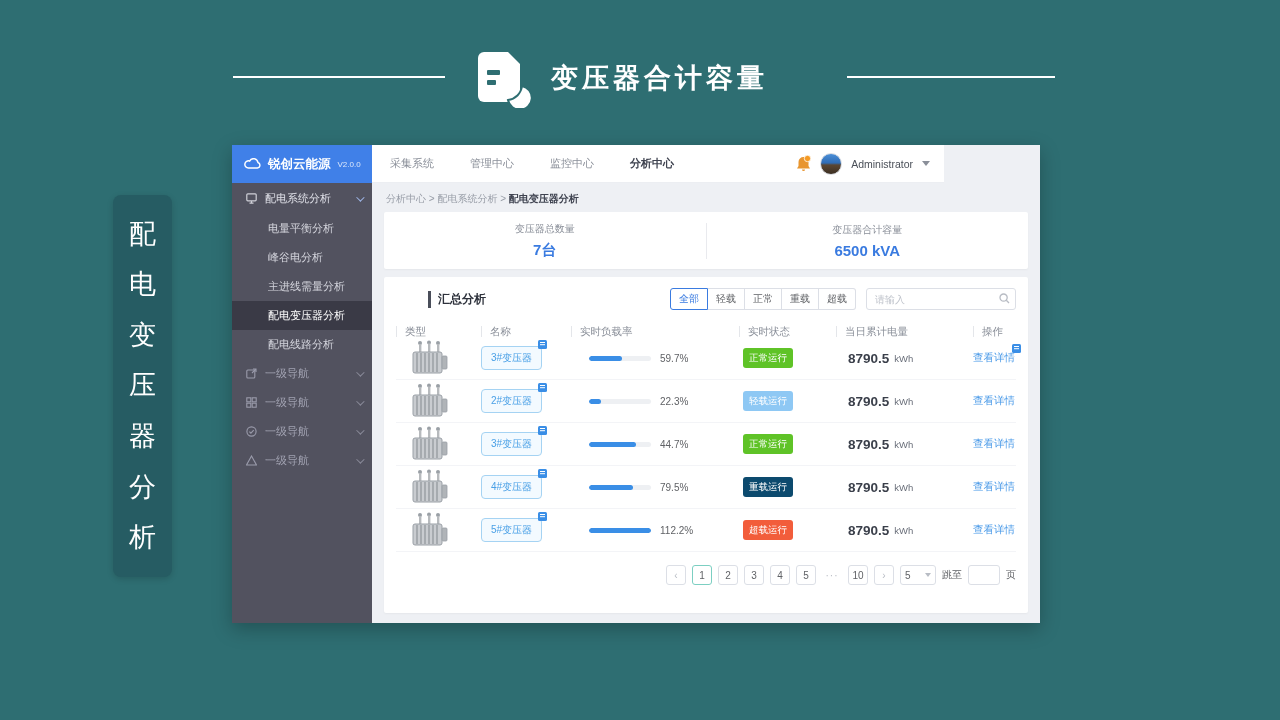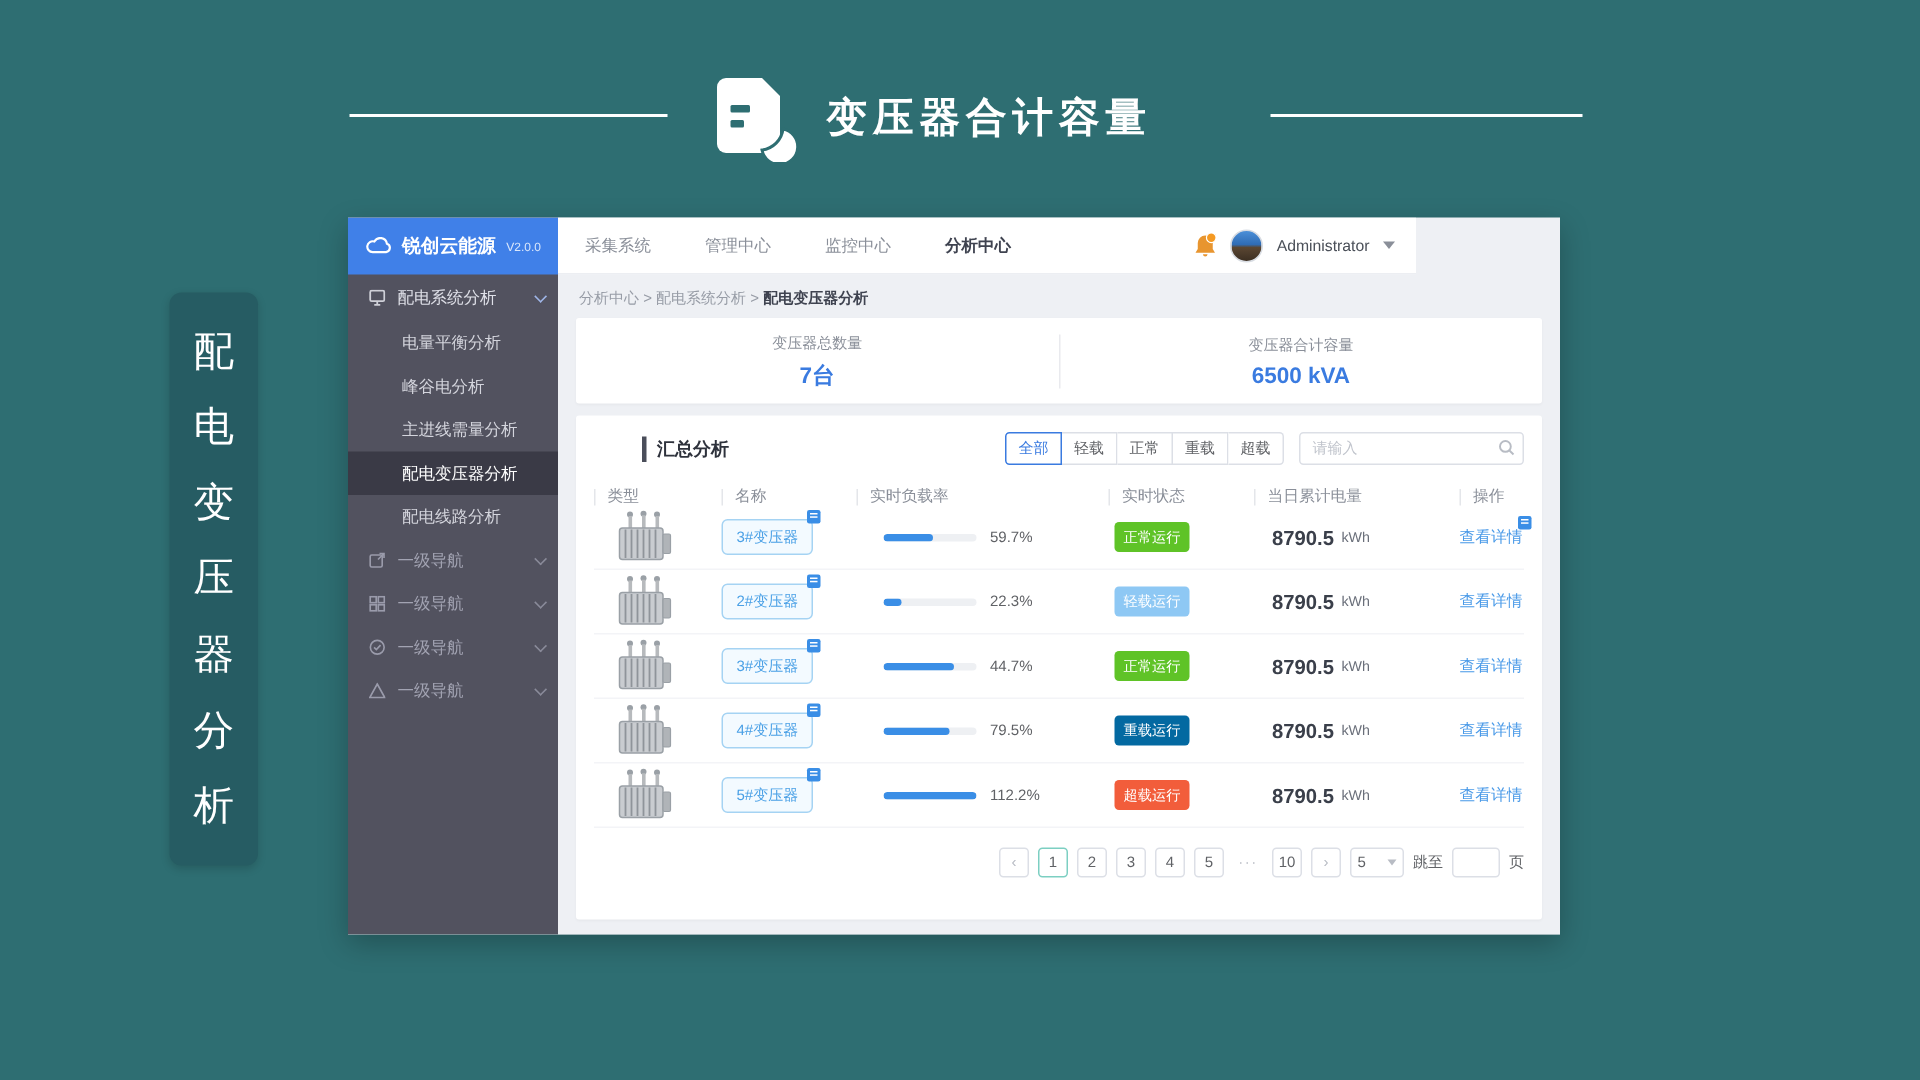--- a/index.html
+++ b/index.html
@@ -82,21 +82,21 @@
   .tr-icon { width:40px; height:36px; margin-left:14px; }
   .chip { position:relative; border:1px solid #a5d3f3; background:#f3faff; color:#4aa0e6; font-size:10px; padding:4px 9px; border-radius:4px; cursor:pointer; }
   .chipbadge { position:absolute; right:-6px; top:-7px; width:9px; height:9px; background:#3a8ee6; border-radius:1.5px; display:block; }
   .chipbadge:after { content:""; position:absolute; left:2px; top:2px; width:5px; height:1.4px; background:#fff; box-shadow:0 2.2px 0 #fff; }
   .c3 .track { width:62px; height:5px; background:#eef0f3; border-radius:3px; margin-left:18px; overflow:hidden; }
   .c3 .fill { display:block; height:100%; background:#3a8ee6; border-radius:3px; }
   .c3 .pct { font-size:10px; color:#606266; margin-left:9px; }
   .badge { margin-left:4px; font-size:9.5px; color:#fff; padding:3.5px 6px; border-radius:3px; white-space:nowrap; }
   .st-normal { background:#5fc327; }
   .st-light  { background:#8ec8f4; }
-  .st-heavy  { background:#0369a1; }
+  .st-heavy  { background:#0c4a6e; }
   .st-over   { background:#f25d3b; }
   .c5 .val { font-size:13.5px; font-weight:bold; color:#3a3f4a; margin-left:12px; }
   .c5 .unit { font-size:9.5px; color:#6a6f7a; margin-left:5px; }
   .view { position:relative; font-size:10.5px; color:#4a9ae8; cursor:pointer; text-decoration:none; }
 
   
   .pager { display:flex; align-items:center; justify-content:flex-end; gap:6px; margin-top:13px; }
   .pg { min-width:20px; height:20px; border:1px solid #dcdfe6; border-radius:3px; background:#fff; font-size:10px; color:#606266; display:flex; align-items:center; justify-content:center; cursor:pointer; padding:0 3px; }
   .pg.arrow { color:#b8bcc4; }
   .pg.active { border-color:#7ccfc2; }

